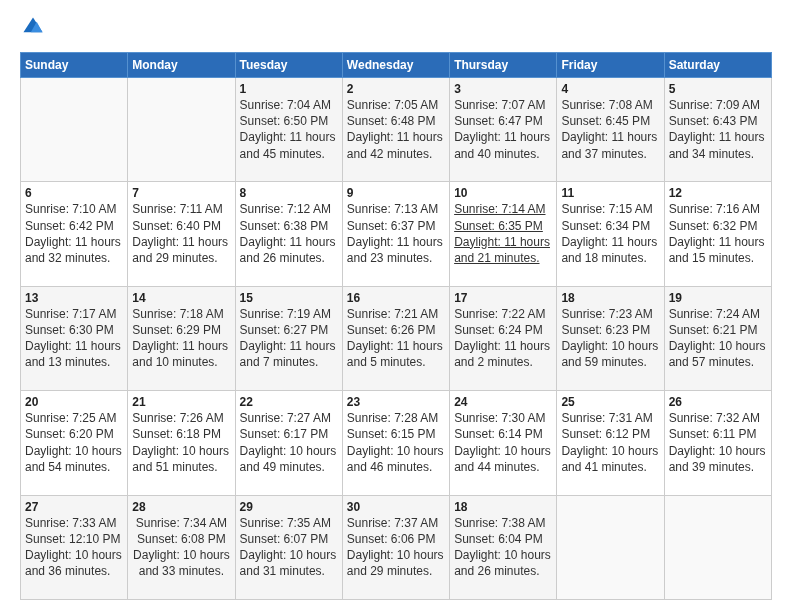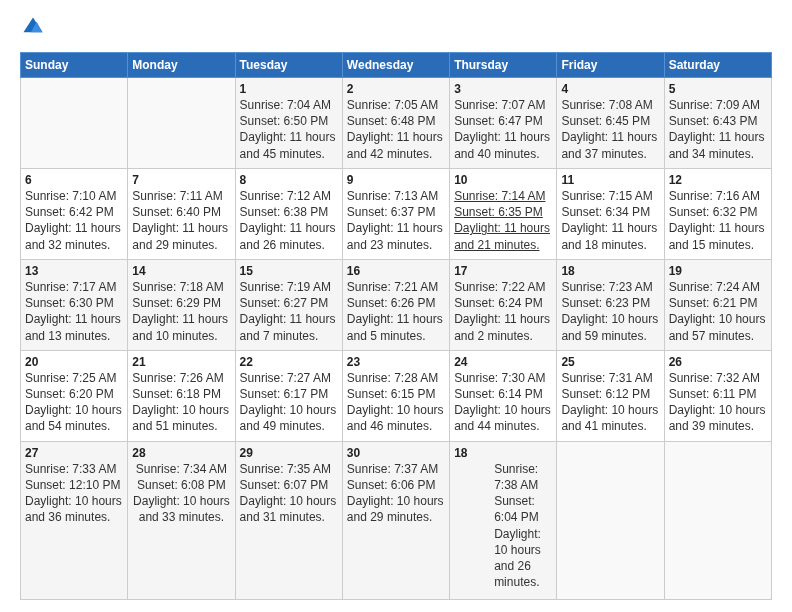--- a/index.html
+++ b/index.html
@@ -323,21 +323,21 @@
 Daylight: 10 hours and 31 minutes.</div>
           </td>
           <td>
             <span class="day-num">30</span>
             <div class="day-info" style="white-space: pre-line;">Sunrise: 7:37 AM
 Sunset: 6:06 PM
 Daylight: 10 hours and 29 minutes.</div>
           </td>
           <td>
             <span class="day-num">18</span>
-            <div class="day-info" style="white-space: pre-line; margin-left: 40px;">Sunrise: 7:38 AM
+            <div class="day-info" style="white-space: pre-line;">Sunrise: 7:38 AM
 Sunset: 6:04 PM
 Daylight: 10 hours and 26 minutes.</div>
           </td>
           <td class="empty"></td>
           <td class="empty"></td>
         </tr>
       </tbody>
   </table>
 </div>
 

